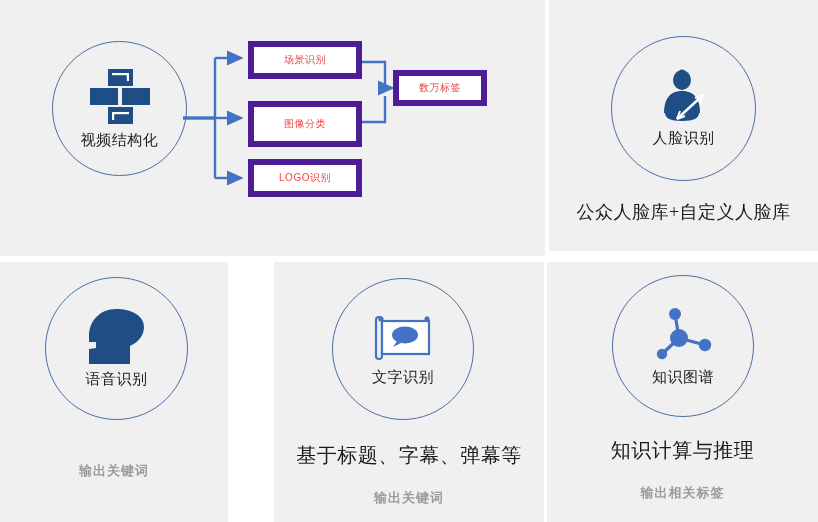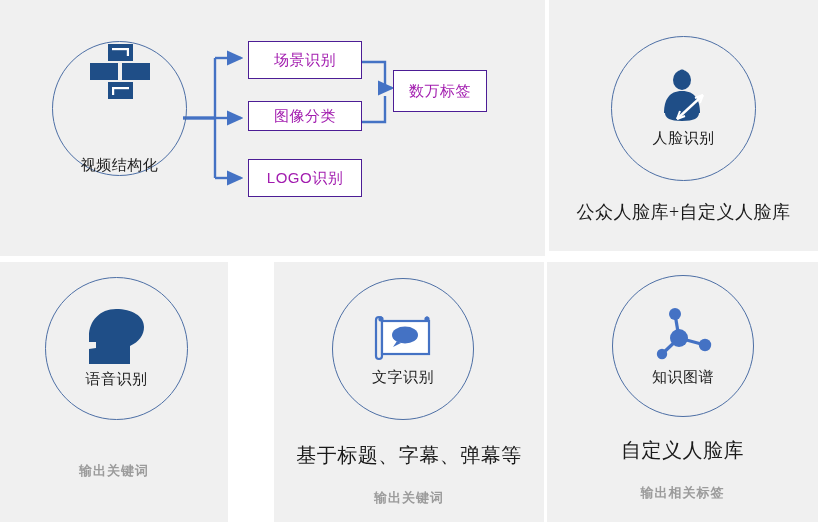--- a/index.html
+++ b/index.html
@@ -79,27 +79,27 @@
     letter-spacing: 1px;
     margin-top: 20px;
     white-space: nowrap;
   }
   .caption-wide .caption-main { font-size: 18px; font-family: Liberation Serif, serif; }
 
   
   .flowbox {
     position: absolute;
     background: #ffffff;
-    border: 1px solid #4c1d95;
+    border: 6px solid #4c1d95;
     box-sizing: border-box;
     display: flex;
     align-items: center;
     justify-content: center;
-    font-size: 15px;
-    color: #a21caf;
+    font-size: 10px;
+    color: #ef4444;
     letter-spacing: 0.5px;
     white-space: nowrap;
   }
 
   svg.conn {
     position: absolute;
     left: 0; top: 0;
     overflow: visible;
     pointer-events: none;
   }
@@ -126,49 +126,49 @@
 
       <path d="M215,118 L241,118" stroke="#4472c4" stroke-width="2.4" fill="none" marker-end="url(#ah)"></path>
 
       <path d="M215,178 L241,178" stroke="#4472c4" stroke-width="2.4" fill="none" marker-end="url(#ah)"></path>
 
       <path d="M362,62 L385,62 L385,88" stroke="#4472c4" stroke-width="2.4" fill="none"></path>
       <path d="M362,122 L385,122 L385,96" stroke="#4472c4" stroke-width="2.4" fill="none"></path>
       <path d="M385,88 L392,88" stroke="#4472c4" stroke-width="2.4" fill="none" marker-end="url(#ah)"></path>
     </svg>
 
-    <div class="circle" style="left:52px; top:41px; width:135px; height:135px;justify-content:space-between;">
+    <div class="circle" style="left:52px; top:41px; width:135px; height:135px;">
       <div class="circle-icon">
         <svg width="62" height="60" viewBox="0 0 62 60">
           <rect x="19" y="2" width="25" height="17" fill="#1f4e87"></rect>
           <rect x="23" y="6" width="17" height="2.2" fill="#ffffff"></rect>
           <rect x="37.8" y="6" width="2.2" height="8" fill="#ffffff"></rect>
           <rect x="1" y="21" width="28" height="17" fill="#1f4e87"></rect>
           <rect x="33" y="21" width="28" height="17" fill="#1f4e87"></rect>
           <rect x="19" y="40" width="25" height="17" fill="#1f4e87"></rect>
           <rect x="23" y="45" width="17" height="2.2" fill="#ffffff"></rect>
           <rect x="23" y="45" width="2.2" height="8" fill="#ffffff"></rect>
         </svg>
       </div>
       <div class="circle-label">视频结构化</div>
     </div>
 
     <div class="flowbox" style="left:248px; top:41px; width:114px; height:38px;">
       <span>场景识别</span>
     </div>
 
-    <div class="flowbox" style="left:248px; top:101px; width:114px; height:30px;text-align:center;">
+    <div class="flowbox" style="left:248px; top:101px; width:114px; height:46px;text-align:center;">
       <span>图像分类</span>
     </div>
 
     <div class="flowbox" style="left:248px; top:159px; width:114px; height:38px;">
       <span>LOGO识别</span>
     </div>
 
-    <div class="flowbox" style="left:393px; top:70px; width:94px; height:42px;">
+    <div class="flowbox" style="left:393px; top:70px; width:94px; height:36px;">
       <span>数万标签</span>
     </div>
   </div>
 
   <div class="panel panel-top-right">
     <div class="circle" style="left:62px; top:36px; width:145px; height:145px;">
       <div class="circle-icon">
         <svg width="56" height="56" viewBox="0 0 56 56">
           <ellipse cx="26" cy="11" rx="9" ry="10" fill="#1f4e87"></ellipse>
           <rect x="23.5" y="0.5" width="5" height="4" rx="2" fill="#1f4e87"></rect>
@@ -234,18 +234,18 @@
           <circle cx="24" cy="8" r="6" fill="#4472c4"></circle>
           <circle cx="54" cy="39" r="6.2" fill="#4472c4"></circle>
           <circle cx="11" cy="48" r="5.2" fill="#4472c4"></circle>
           <circle cx="28" cy="32" r="9" fill="#4472c4"></circle>
         </svg>
       </div>
       <div class="circle-label">知识图谱</div>
     </div>
 
     <div class="caption" style="top:175px;">
-      <div class="caption-main">自定义人脸库</div>
+      <div class="caption-main">知识计算与推理</div>
       <div class="caption-sub">输出相关标签</div>
     </div>
   </div>
 
 </div>
 
 </body></html>

